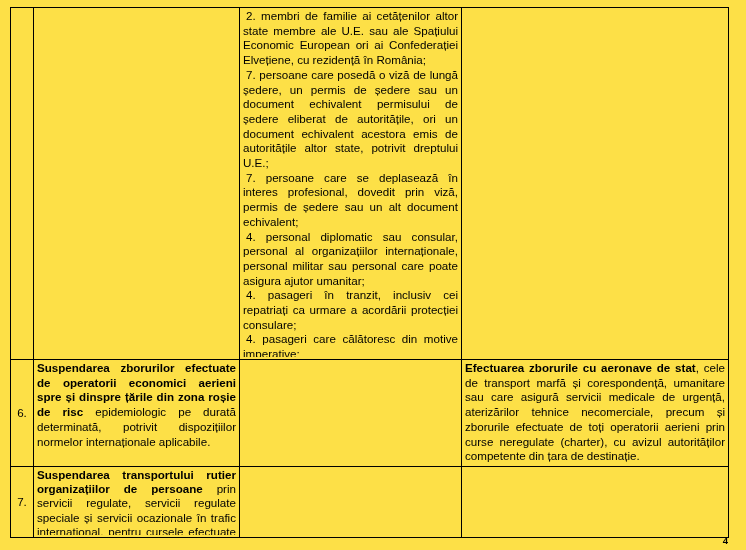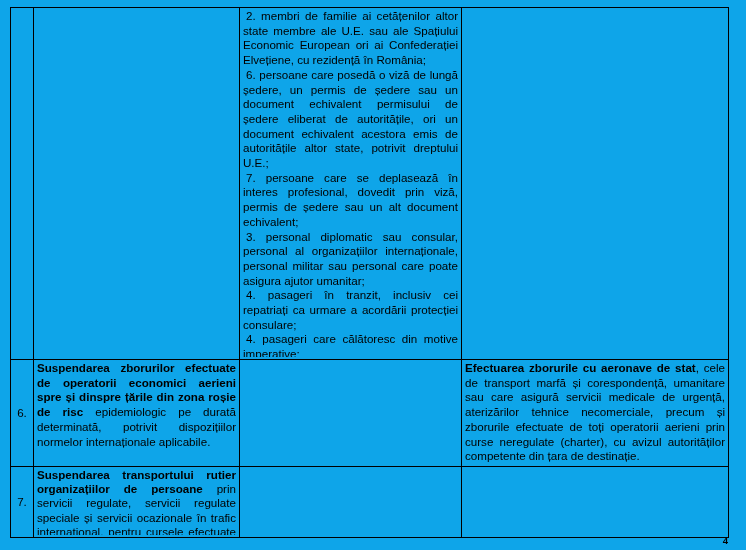--- a/index.html
+++ b/index.html
@@ -10,21 +10,21 @@
     background: #ffffff;
     font-family: "Liberation Sans", "DejaVu Sans", sans-serif;
     color: #000000;
     position: relative;
     overflow: hidden;
   }
   .page {
     position: absolute;
     left: 0; top: 0;
     width: 746px; height: 550px;
-    background: #0ea5e9;
+    background: #fde047;
   }
   table.doc-table {
     position: absolute;
     left: 10px;
     top: 7px;
     width: 718px;
     height: 530px;
     border-collapse: collapse;
     table-layout: fixed;
   }
@@ -84,23 +84,23 @@
         <col class="c3">
         <col class="c4">
     </colgroup>
     <tbody>
       <tr class="r-cont">
         <td class="num-cell"></td>
         <td></td>
         <td>
           <div class="clip clip-cont">
             <p class="item">2. membri de familie ai cetățenilor altor state membre ale U.E. sau ale Spațiului Economic European ori ai Confederației Elvețiene, cu rezidență în România;</p>
-            <p class="item">6. persoane care posedă o viză de lungă ședere, un permis de ședere sau un document echivalent permisului de ședere eliberat de autoritățile, ori un document echivalent acestora emis de autoritățile altor state, potrivit dreptului U.E.;</p>
+            <p class="item">7. persoane care posedă o viză de lungă ședere, un permis de ședere sau un document echivalent permisului de ședere eliberat de autoritățile, ori un document echivalent acestora emis de autoritățile altor state, potrivit dreptului U.E.;</p>
             <p class="item">7. persoane care se deplasează în interes profesional, dovedit prin viză, permis de ședere sau un alt document echivalent;</p>
-            <p class="item">3. personal diplomatic sau consular, personal al organizațiilor internaționale, personal militar sau personal care poate asigura ajutor umanitar;</p>
+            <p class="item">4. personal diplomatic sau consular, personal al organizațiilor internaționale, personal militar sau personal care poate asigura ajutor umanitar;</p>
             <p class="item">4. pasageri în tranzit, inclusiv cei repatriați ca urmare a acordării protecției consulare;</p>
             <p class="item">4. pasageri care călătoresc din motive imperative;</p>
 
           </div>
         </td>
         <td></td>
       </tr>
 
       <tr class="r-6">
         <td class="num-cell">6.</td>

